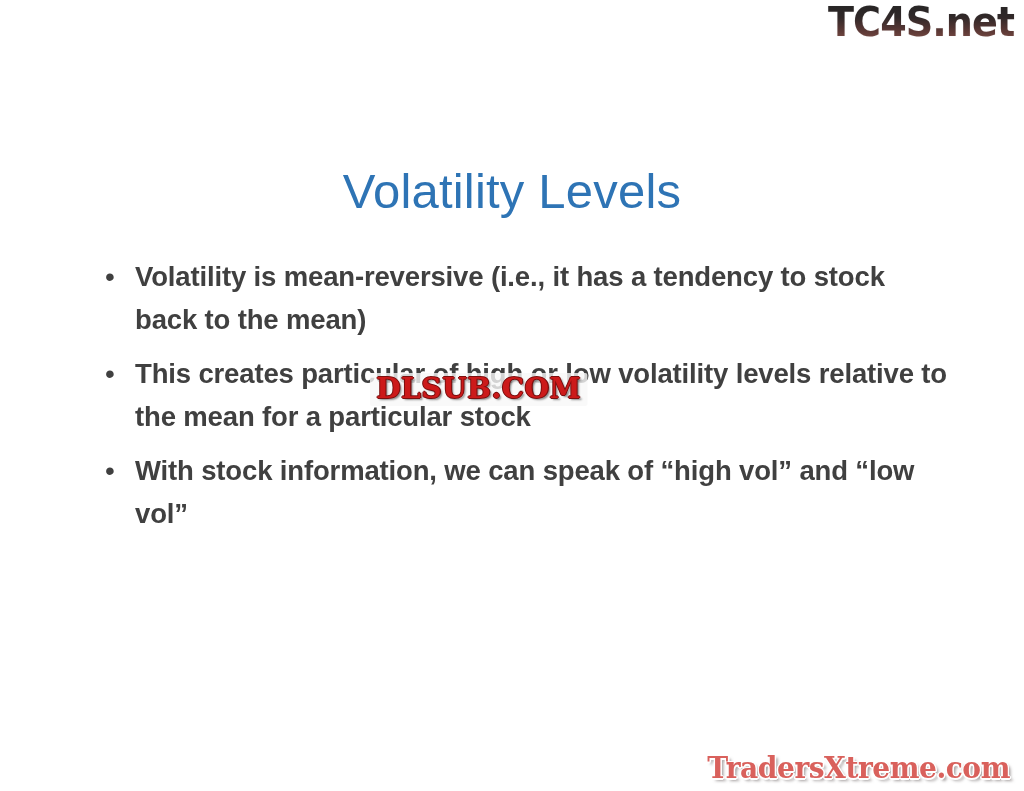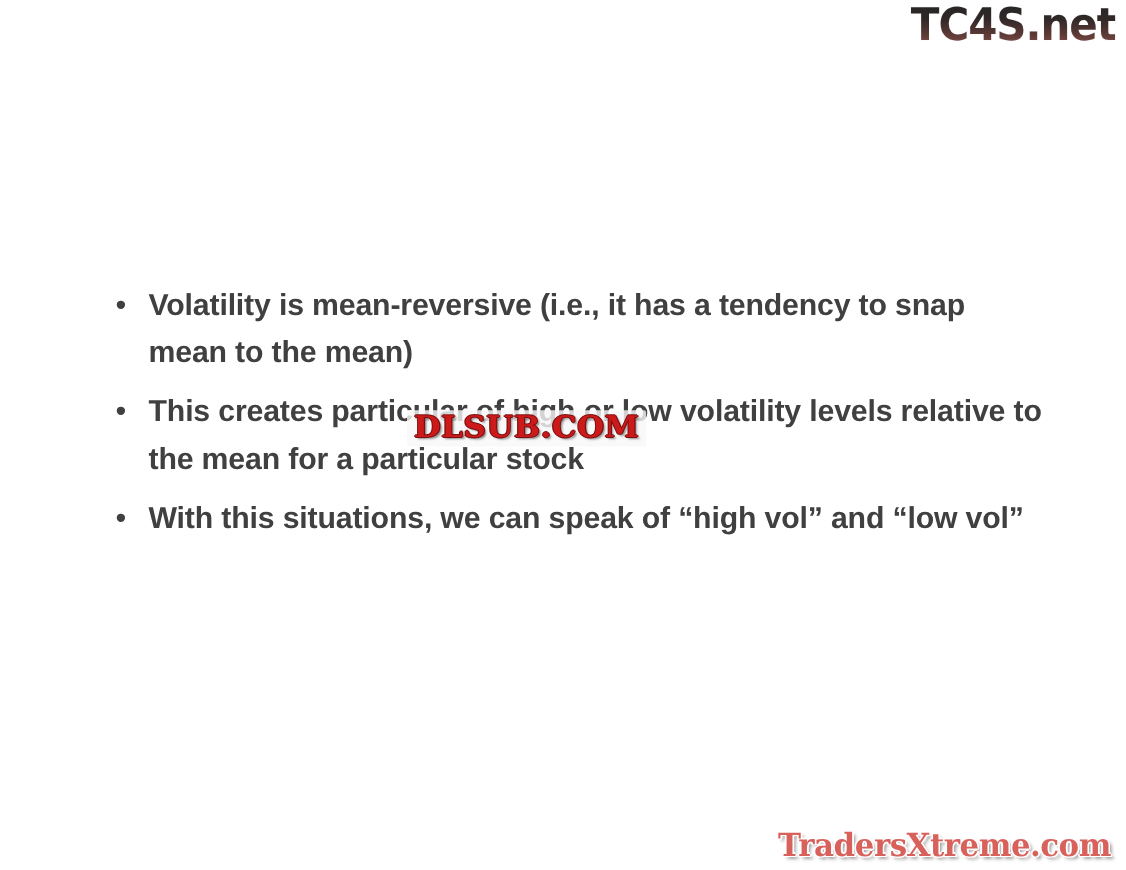--- a/index.html
+++ b/index.html
@@ -139,36 +139,37 @@
     user-select: none;
   }
 </style>
 </head>
 <body>
 
 <div class="slide">
 
   <div class="wm-top">TC4S.net</div>
 
+  <h1 class="title">Volatility Levels</h1>
 
   <div class="body-list">
 
     <div class="bullet-row">
       <span class="bullet-mark">•</span>
-      <span class="bullet-text">Volatility is mean-reversive (i.e., it has a tendency to snap mean to the mean)</span>
+      <span class="bullet-text">Volatility is mean-reversive (i.e., it has a tendency to stock back to the mean)</span>
     </div>
 
     <div class="bullet-row">
       <span class="bullet-mark">•</span>
       <span class="bullet-text">This creates particular of high or low volatility levels relative to the mean for a particular stock</span>
     </div>
 
     <div class="bullet-row">
       <span class="bullet-mark">•</span>
-      <span class="bullet-text">With this situations, we can speak of “high vol” and “low vol”</span>
+      <span class="bullet-text">With stock information, we can speak of “high vol” and “low vol”</span>
     </div>
 
   </div>
 
   <div class="wm-mid">DLSUB.COM</div>
 
   <div class="wm-bottom">TradersXtreme.com</div>
 
 </div>
 

